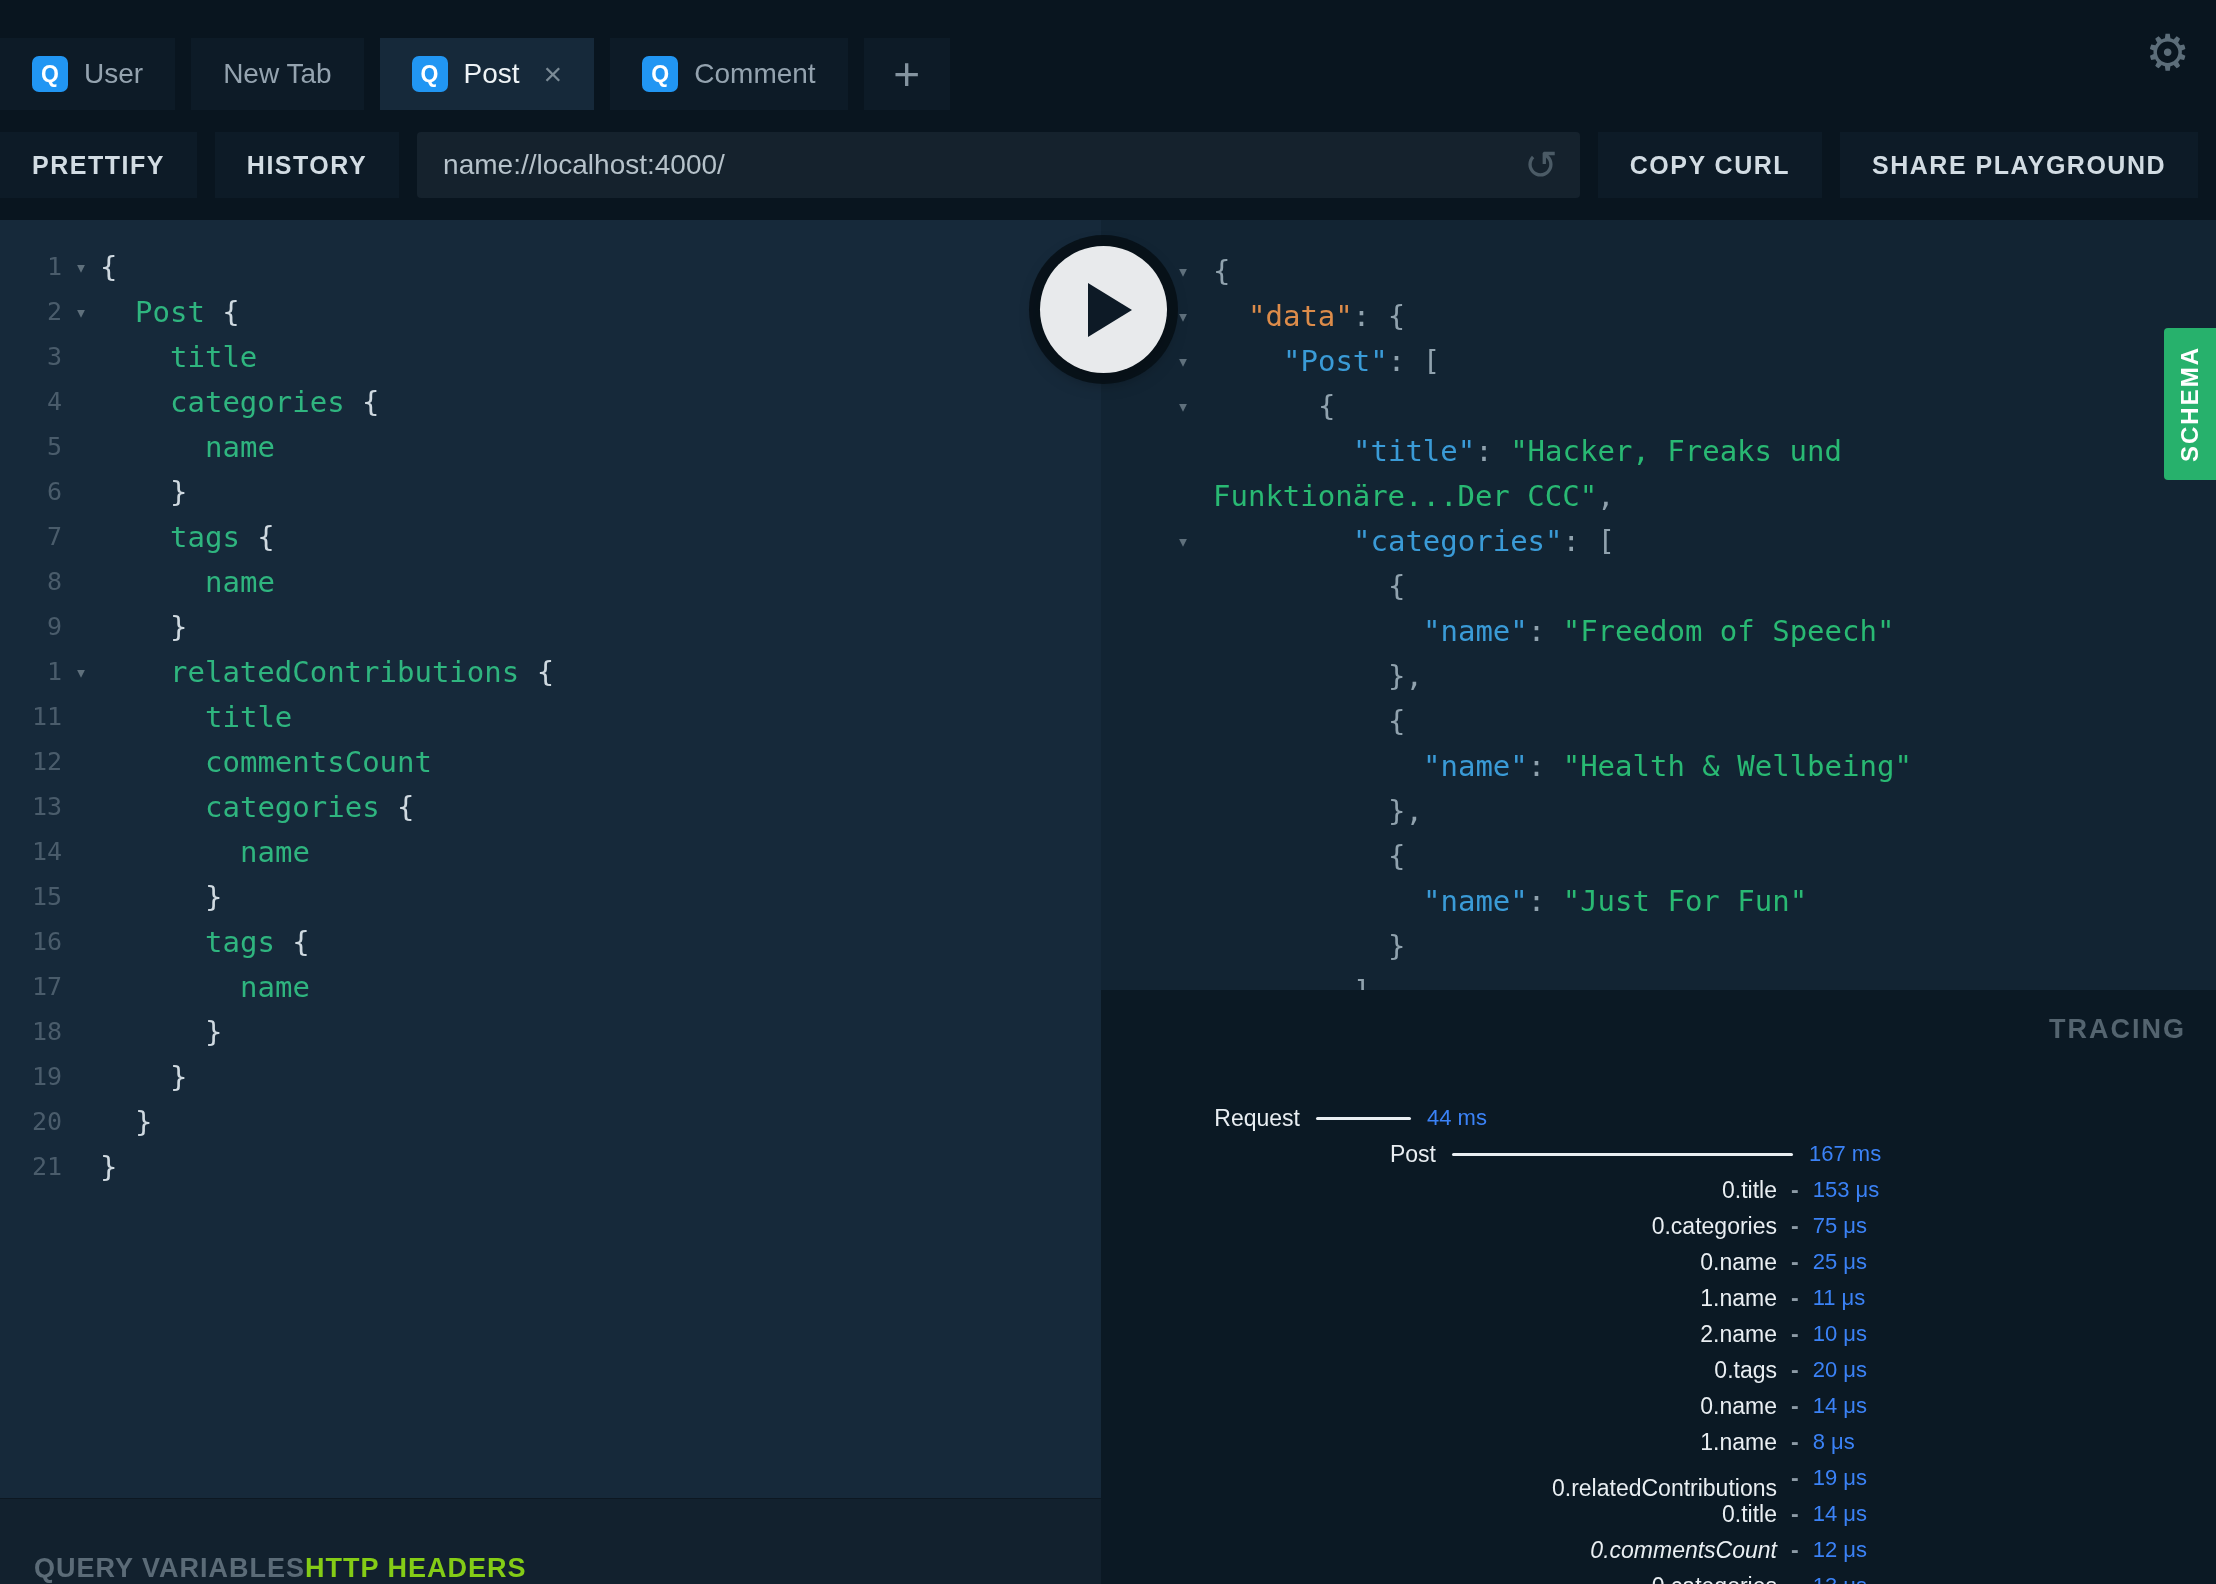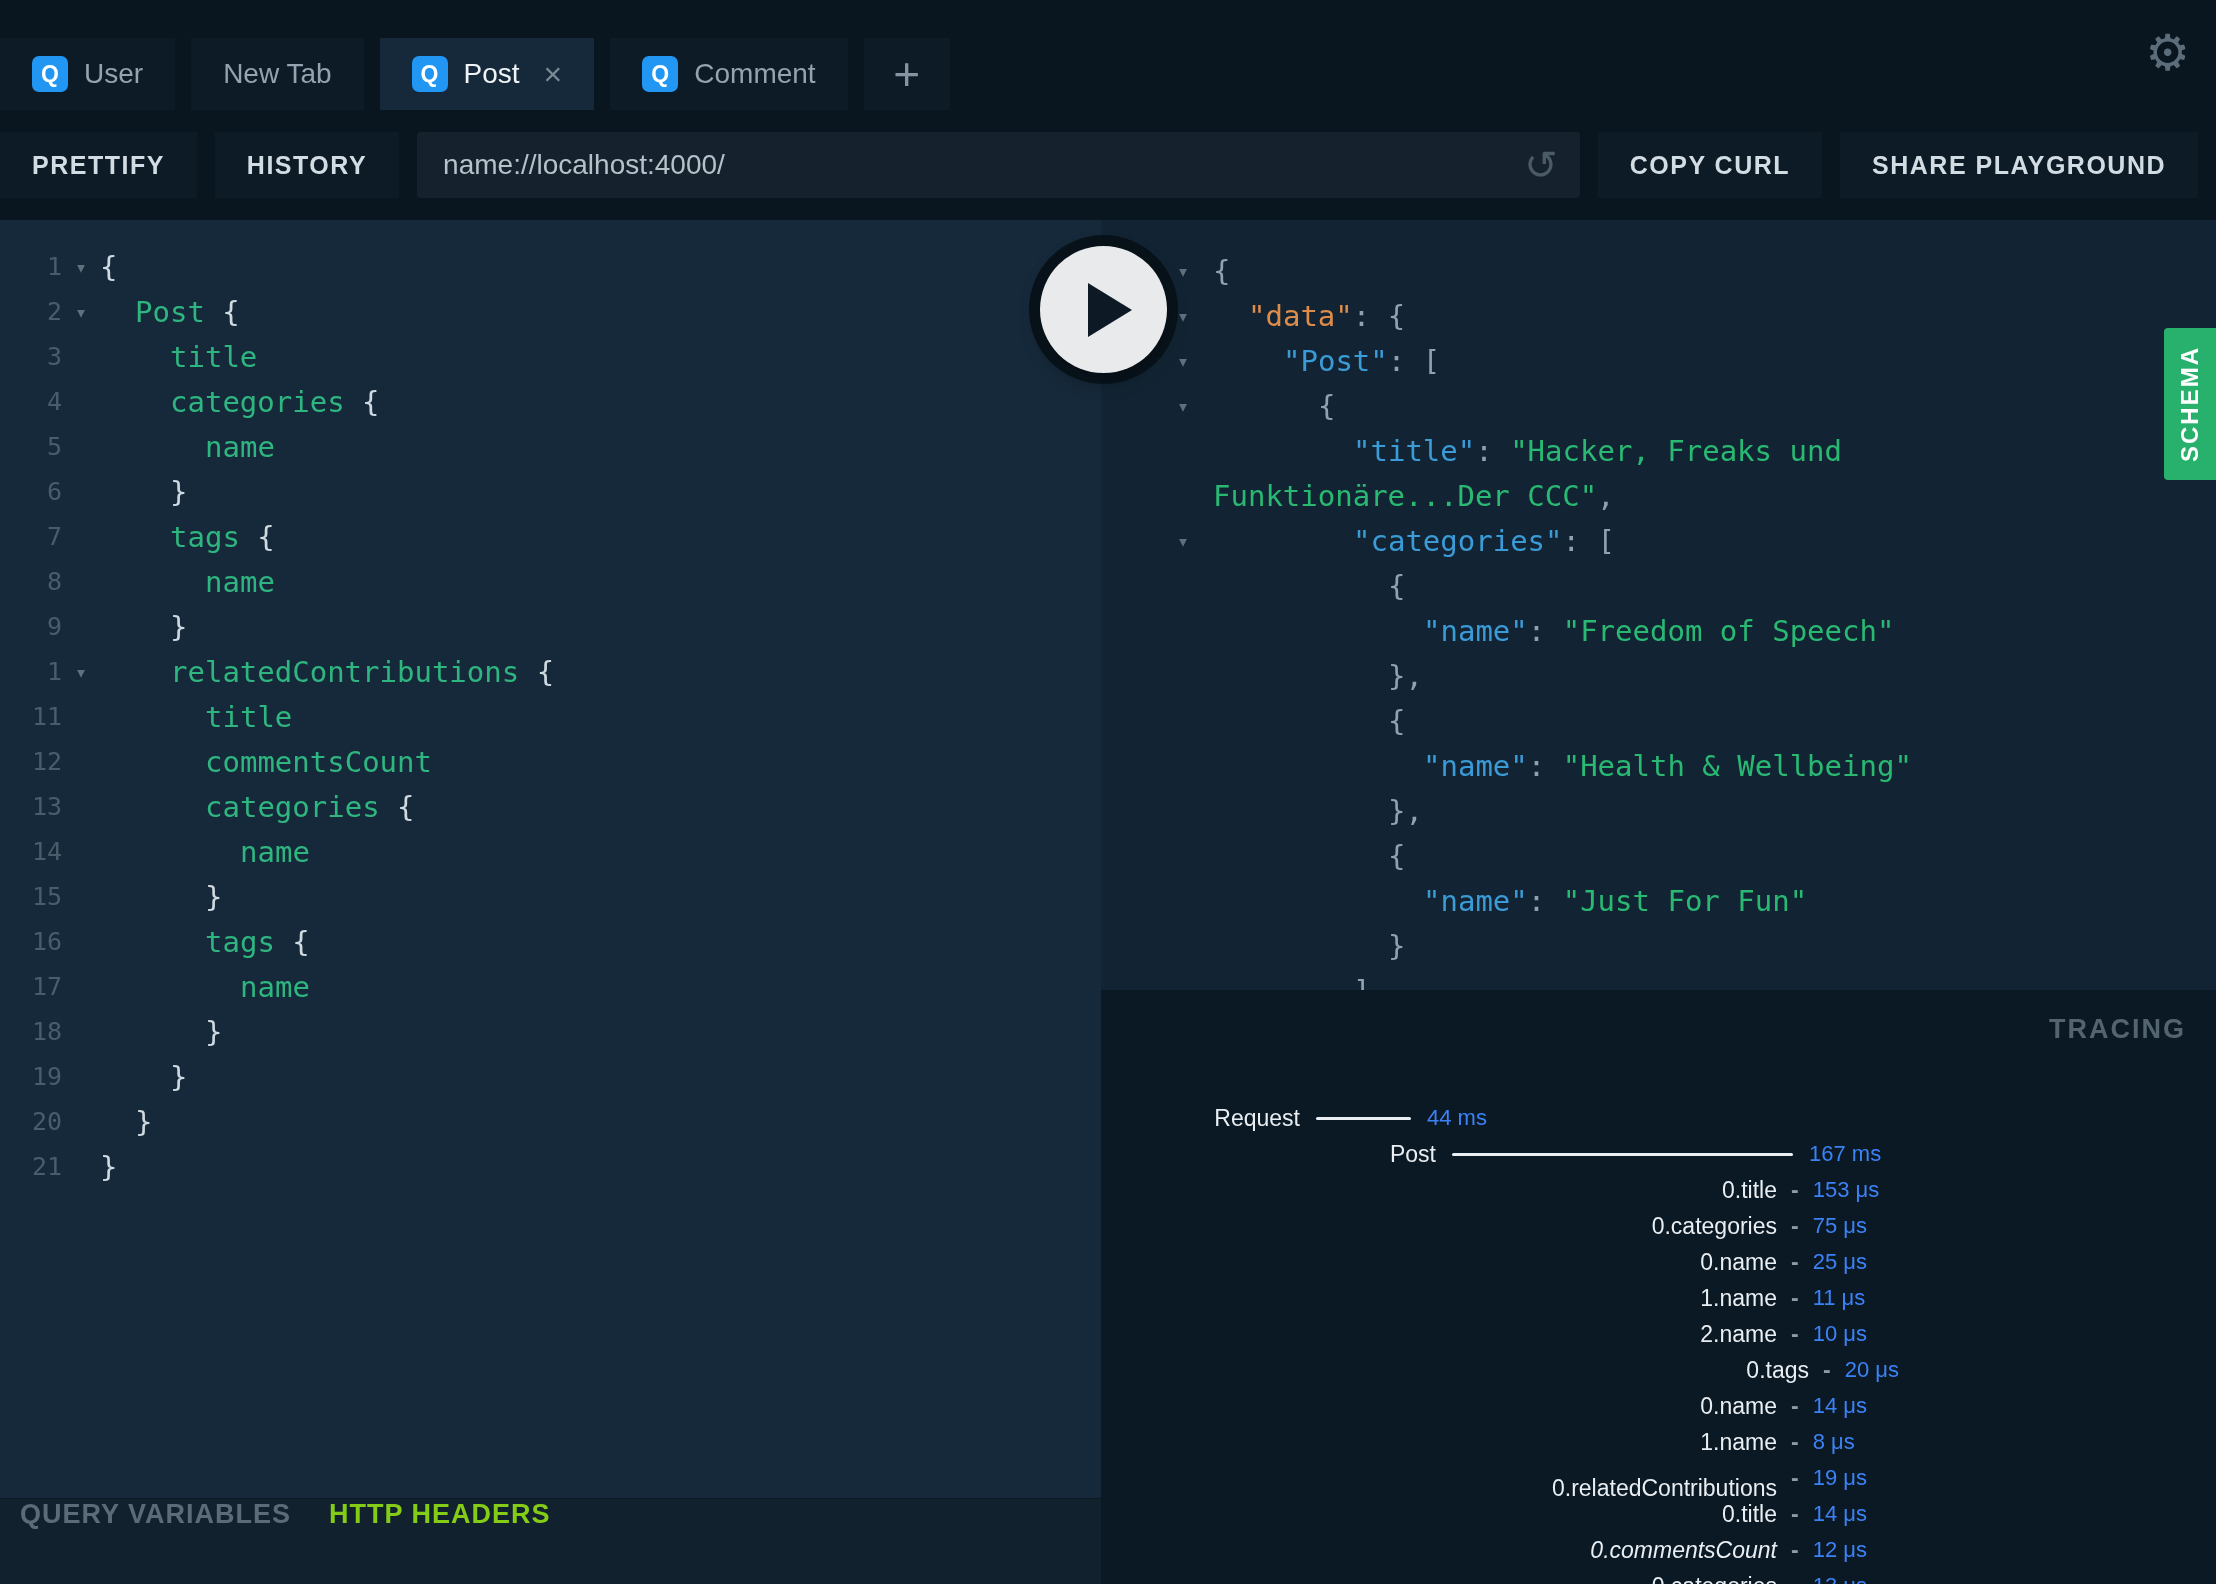--- a/index.html
+++ b/index.html
@@ -30,21 +30,21 @@
   .ln{width:62px;flex:none;text-align:right;color:#4a5c6b;font-size:25px;font-family:"DejaVu Sans Mono",monospace}
   .fold-col{width:38px;flex:none;text-align:center;color:#5f707c;font-size:20px;cursor:pointer}
   .code-text{white-space:pre}
   .tok-punct{color:#cfd9e0}
   .tok-field{color:#2fb57f}
   .tok-key{color:#3a9bd7}
   .tok-rootkey{color:#dd8c4a}
   .tok-str{color:#29b973}
   .resp .tok-punct{color:#90a2ae}
 
-  .bottom-bar{height:86px;background:#12212e;display:flex;align-items:flex-start;gap:38px;padding-left:20px;border-top:1px solid rgba(0,0,0,.25)}
+  .bottom-bar{height:86px;background:#12212e;display:flex;align-items:flex-end;padding-left:34px;border-top:1px solid rgba(0,0,0,.25)}
   .qv-label{color:#5b6b77;font-size:27px;font-weight:bold;letter-spacing:1px;cursor:pointer}
   .hh-label{color:#84cc16;font-size:27px;font-weight:bold;letter-spacing:1px;cursor:pointer}
 
   .right-pane{flex:1;display:flex;flex-direction:column;background:#122433;position:relative}
   .response{height:770px;overflow:hidden;padding-top:28px;font-family:"DejaVu Sans Mono",monospace;font-size:29px}
   .resp-line{display:flex;height:45px;align-items:center;padding-left:76px}
   .resp-fold{width:36px;flex:none;color:#5f707c;font-size:20px;cursor:pointer}
 
   
   .tracing{flex:1;background:#0b1924;position:relative;overflow:hidden}
@@ -317,21 +317,21 @@
             <span class="t-label" style="width: 676px;">1.name</span>
             <span class="t-dash">-</span>
             <span class="t-time">11 μs</span>
           </div>
           <div class="t-row">
             <span class="t-label" style="width: 676px;">2.name</span>
             <span class="t-dash">-</span>
             <span class="t-time">10 μs</span>
           </div>
           <div class="t-row">
-            <span class="t-label" style="width: 676px; margin-left: 32px;">0.tags</span>
+            <span class="t-label" style="width: 676px;">0.tags</span>
             <span class="t-dash">-</span>
             <span class="t-time">20 μs</span>
           </div>
           <div class="t-row">
             <span class="t-label" style="width: 676px;">0.name</span>
             <span class="t-dash">-</span>
             <span class="t-time">14 μs</span>
           </div>
           <div class="t-row">
             <span class="t-label" style="width: 676px;">1.name</span>

